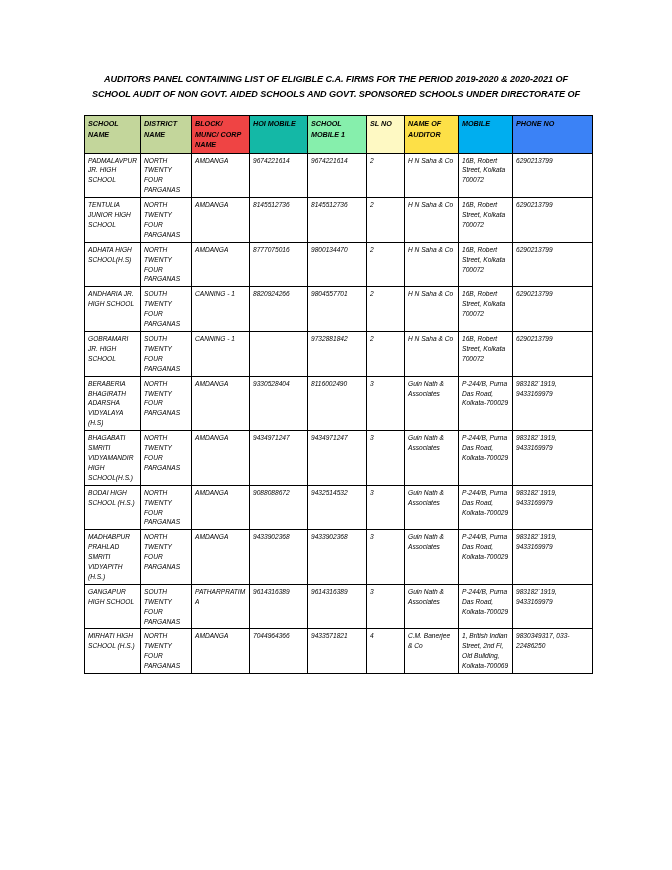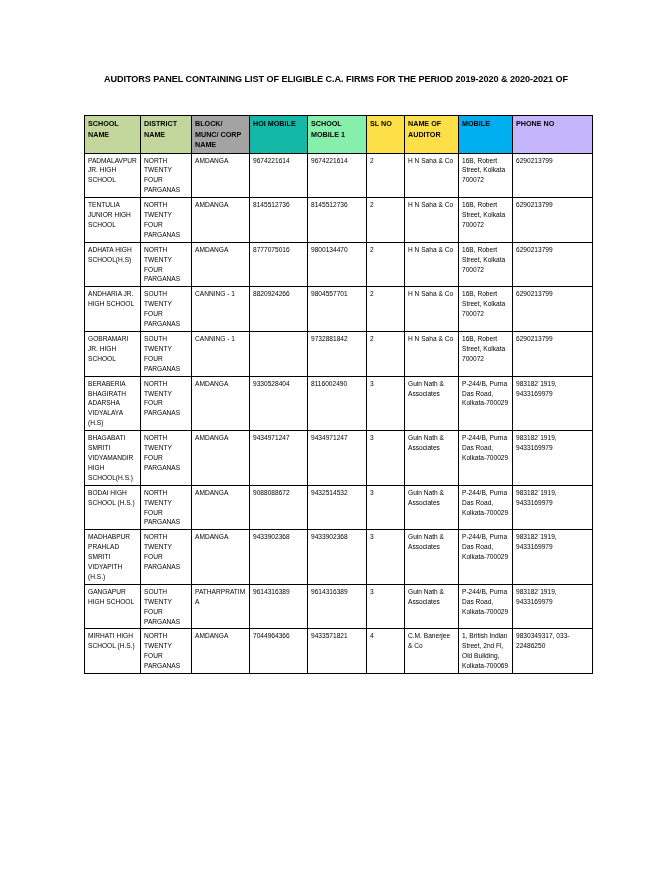--- a/index.html
+++ b/index.html
@@ -12,20 +12,21 @@
     height: 870px;
     font-family: "Liberation Sans", sans-serif;
     color: #000000;
     overflow: hidden;
   }
   .page {
     position: relative;
     width: 672px;
     height: 870px;
     background: #ffffff;
+    font-style: italic;
   }
   .doc-title {
     position: absolute;
     left: 72px;
     top: 72px;
     width: 528px;
     text-align: center;
     font-size: 9.1px;
     font-weight: bold;
     line-height: 14.6px;
@@ -54,41 +55,42 @@
   }
   table.sheet th {
     font-weight: bold;
     font-size: 7.2px;
     line-height: 10.5px;
     vertical-align: top;
     padding-top: 3px;
   }
   th.h-school    { background: #c3d69b; }
   th.h-district  { background: #c3d69b; margin-top: 32px; }
-  th.h-block     { background: #a3a3a3; }
+  th.h-block     { background: #ef4444; }
   th.h-hoi       { background: #14b8a6; }
   th.h-smob      { background: #86efac; }
-  th.h-sl        { background: #fde047; vertical-align: bottom; padding-bottom: 4px; }
+  th.h-sl        { background: #fef9c3; vertical-align: bottom; padding-bottom: 4px; }
   th.h-auditor   { background: #fde047; vertical-align: middle; }
   th.h-address   { background: #00aeef; vertical-align: middle; }
-  th.h-phone     { background: #c4b5fd; vertical-align: middle; }
+  th.h-phone     { background: #3b82f6; vertical-align: middle; }
 
   td.c-sl {
     text-align: center;
     vertical-align: middle;
     font-size: 7px;
   }
 </style>
 </head>
 <body>
 
 <div class="page">
 
   <div class="doc-title">
     <div>AUDITORS PANEL CONTAINING LIST OF ELIGIBLE C.A. FIRMS FOR THE PERIOD 2019-2020 &amp; 2020-2021 OF</div>
+    <div>SCHOOL AUDIT OF NON GOVT. AIDED SCHOOLS AND GOVT. SPONSORED SCHOOLS UNDER DIRECTORATE OF</div>
   </div>
 
   <table class="sheet">
     <colgroup>
       <col style="width:56px">
       <col style="width:51px">
       <col style="width:58px">
       <col style="width:58px">
       <col style="width:59px">
       <col style="width:38px">

